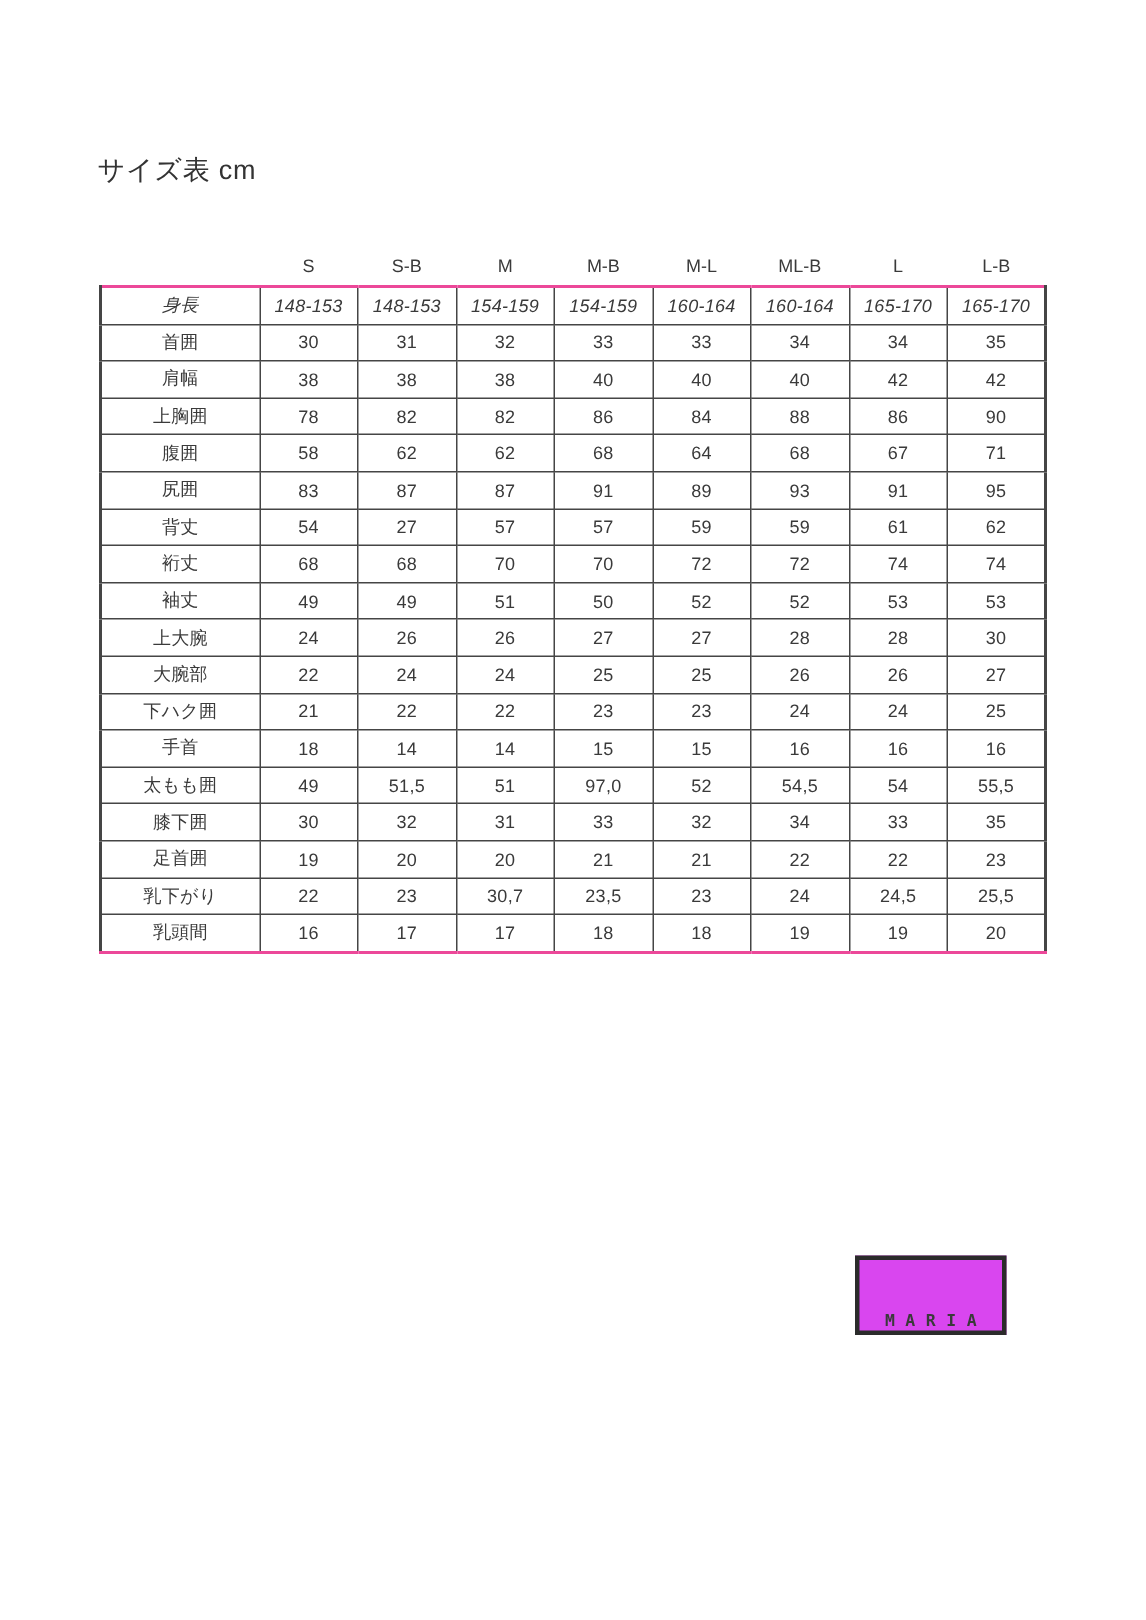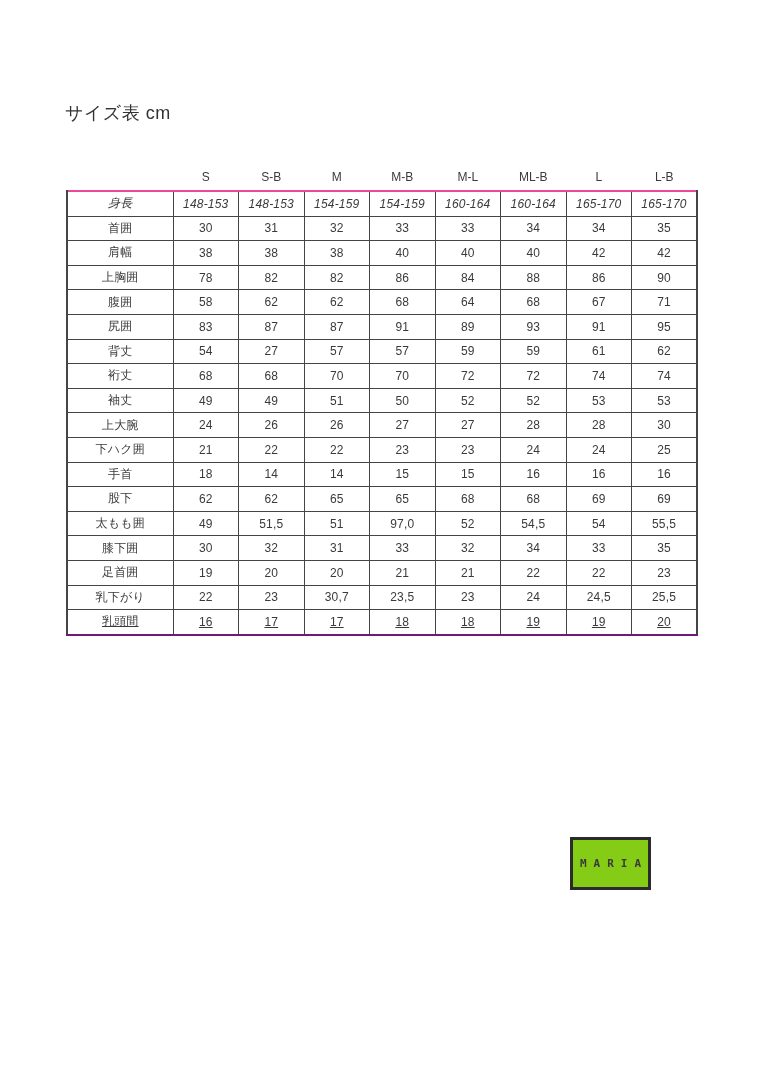--- a/index.html
+++ b/index.html
@@ -50,34 +50,34 @@
   table.size-table tbody td {
     border: 1px solid #454545;
     height: 23.6px;
     text-align: center;
     vertical-align: middle;
     padding: 0;
     font-size: 12px;
     letter-spacing: 0.2px;
   }
   table.size-table tbody tr:first-child td { border-top: 2px solid #ec4899; font-style: italic; }
-  table.size-table tbody tr:last-child td  { border-bottom: 2px solid #701a75; text-decoration: underline; }
+  table.size-table tbody tr:last-child td  { border-bottom: 2px solid #ec4899; }
   table.size-table tbody td:first-child    { border-left: 2px solid #454545; }
   table.size-table tbody td:last-child     { border-right: 2px solid #454545; }
   .logo {
     position: absolute;
     left: 570px;
     top: 837px;
-    width: 81px;
+    width: 101px;
     height: 53px;
     box-sizing: border-box;
-    background: #84cc16;
+    background: #d946ef;
     border: 3px solid #2b2b2b;
     display: flex;
-    align-items: center;
+    align-items: flex-end;
     justify-content: center;
   }
   .logo-text {
     font-family: "DejaVu Sans Mono", monospace;
     font-size: 11px;
     font-weight: bold;
     letter-spacing: 7px;
     text-indent: 7px;
     color: #3a3a3a;
     white-space: nowrap;
@@ -213,20 +213,31 @@
           <td>24</td>
           <td>26</td>
           <td>26</td>
           <td>27</td>
           <td>27</td>
           <td>28</td>
           <td>28</td>
           <td>30</td>
         </tr>
         <tr>
+          <td>大腕部</td>
+          <td>22</td>
+          <td>24</td>
+          <td>24</td>
+          <td>25</td>
+          <td>25</td>
+          <td>26</td>
+          <td>26</td>
+          <td>27</td>
+        </tr>
+        <tr>
           <td>下ハク囲</td>
           <td>21</td>
           <td>22</td>
           <td>22</td>
           <td>23</td>
           <td>23</td>
           <td>24</td>
           <td>24</td>
           <td>25</td>
         </tr>
@@ -235,31 +246,20 @@
           <td>18</td>
           <td>14</td>
           <td>14</td>
           <td>15</td>
           <td>15</td>
           <td>16</td>
           <td>16</td>
           <td>16</td>
         </tr>
         <tr>
-          <td>股下</td>
-          <td>62</td>
-          <td>62</td>
-          <td>65</td>
-          <td>65</td>
-          <td>68</td>
-          <td>68</td>
-          <td>69</td>
-          <td>69</td>
-        </tr>
-        <tr>
           <td>太もも囲</td>
           <td>49</td>
           <td>51,5</td>
           <td>51</td>
           <td>97,0</td>
           <td>52</td>
           <td>54,5</td>
           <td>54</td>
           <td>55,5</td>
         </tr>

